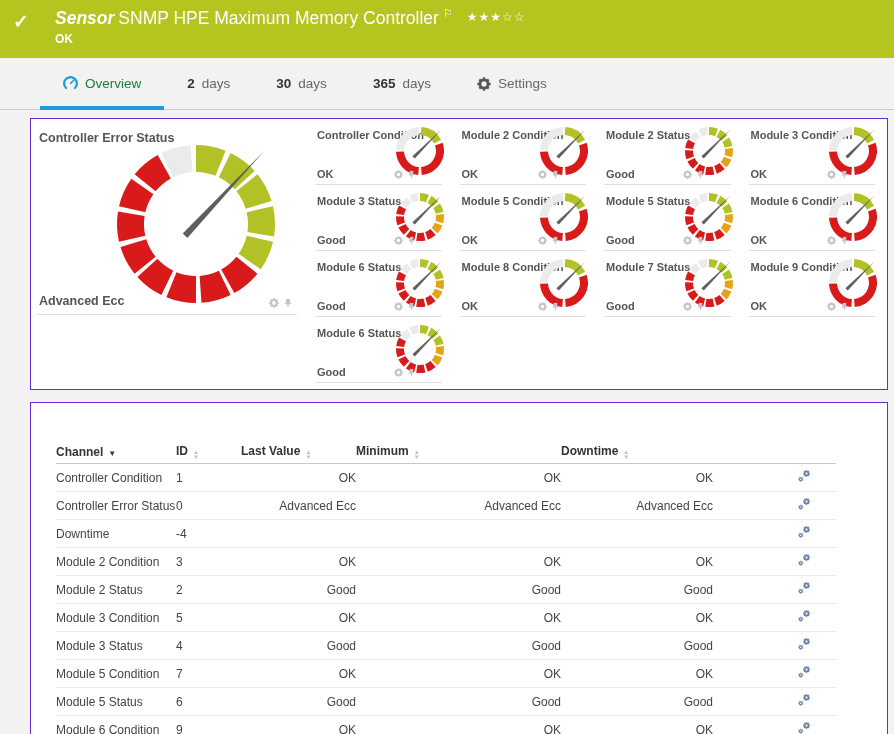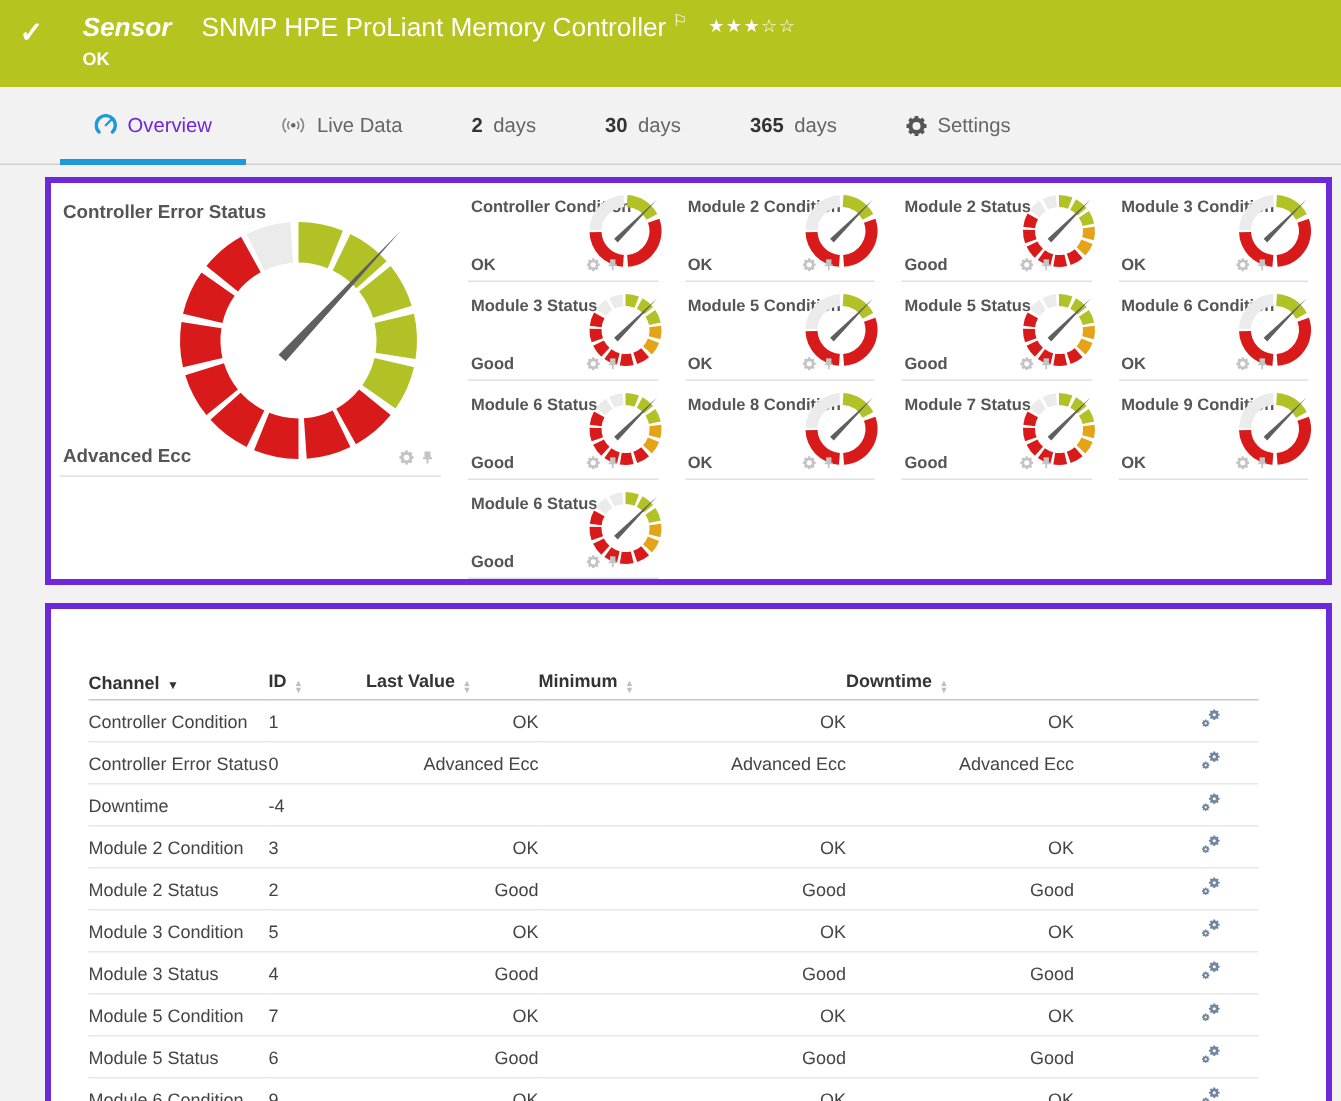--- a/index.html
+++ b/index.html
@@ -5,35 +5,35 @@
   html,body{margin:0;padding:0;}
   body{
     width:894px;height:734px;position:relative;overflow:hidden;
     background:#f2f2f2;font-family:"Liberation Sans", sans-serif;
     -webkit-font-smoothing:antialiased;
   }
   
   .header{position:absolute;left:0;top:0;width:894px;height:58px;background:#b6c41f;color:#fff;}
   .header .check{position:absolute;left:13px;top:10px;font-size:19px;font-weight:bold;}
   .header .line1{position:absolute;left:55px;top:7px;font-size:17.5px;white-space:nowrap;}
-  .header .kind{font-style:italic;font-weight:600;margin-right:20px;}
+  .header .kind{font-style:italic;font-weight:600;margin-right:4px;}
   .header .flag{font-size:11px;vertical-align:super;margin-left:4px;}
   .header .stars{font-size:12px;letter-spacing:1px;margin-left:14px;vertical-align:3px;}
   .header .status{position:absolute;left:55px;top:32px;font-size:12px;font-weight:bold;}
   
   .tabbar{position:absolute;left:0;top:58px;width:894px;height:52px;border-bottom:1px solid #cfcfcf;
     display:flex;align-items:stretch;padding-left:40px;box-sizing:border-box;}
   .tab{position:relative;display:flex;align-items:center;gap:7px;padding:0 23px;cursor:pointer;
     font-size:13.5px;color:#666;white-space:nowrap;}
   .tab .num{font-weight:bold;color:#333;}
-  .tab.active{color:#6d28d9;text-align:center;}
+  .tab.active{color:#15803d;text-align:center;}
   .tab.active::after{content:"";position:absolute;left:0;right:0;bottom:-1px;height:4px;background:#1d9bd8;}
   .tab .ticon{display:inline-flex;align-items:center;}
   
-  .panel{position:absolute;background:#fff;border:4px solid #6d28d9;box-sizing:border-box;}
+  .panel{position:absolute;background:#fff;border:1px solid #6d28d9;box-sizing:border-box;}
   .panel1{left:30px;top:118px;width:858px;height:272px;display:flex;}
   .panel2{left:30px;top:402px;width:858px;height:380px;padding:38px 0 0 25px;}
   
   .bigcell{position:relative;width:280px;height:196px;}
   .bigcell .cell-title{position:absolute;left:8px;top:12px;font-size:12.5px;font-weight:600;color:#555;}
   .bigcell .cell-value{position:absolute;left:8px;bottom:7px;font-size:12.5px;font-weight:600;color:#555;}
   .bigcell .gsvg{position:absolute;left:80px;top:20px;}
   .cell-line{position:absolute;left:6px;right:12px;bottom:0;border-bottom:1px solid #e0e0e0;}
   .cell-icons{position:absolute;right:16px;bottom:3px;display:flex;gap:4px;align-items:center;}
   .smallgrid{width:578px;display:grid;grid-template-columns:repeat(4,144.5px);grid-auto-rows:66px;}
@@ -52,44 +52,34 @@
   .sort-desc{font-size:8px;color:#333;margin-left:5px;}
   .editcell{padding-left:84px !important;}
   .edit-ic{display:inline-block;cursor:pointer;line-height:0;}
 </style>
 </head>
 <body>
 
 <div class="header">
   <span class="check">✓</span>
   <div class="line1">
-    <span class="kind">Sensor</span><span>SNMP HPE ProLiant Memory Controller</span><span class="flag">⚐</span><span class="stars" id="stars">★★★☆☆</span>
+    <span class="kind">Sensor</span><span>SNMP HPE Maximum Memory Controller</span><span class="flag">⚐</span><span class="stars" id="stars">★★★☆☆</span>
   </div>
   <div class="status">OK</div>
 </div>
 
 <div class="tabbar" id="tabbar">
     <div class="tab active">
       <span class="ticon">
         <svg width="15" height="15" viewBox="0 0 16 16">
       <path d="M3.2 12.8 A6.8 6.8 0 1 1 12.8 12.8" fill="none" stroke="#1d9bd8" stroke-width="2.4" stroke-linecap="round"></path>
       <path d="M8 8 L12 4" stroke="#1d9bd8" stroke-width="1.6" stroke-linecap="round"></path>
         </svg>
       </span>
       <span class="lbl">Overview</span>
-    </div>
-    <div class="tab">
-      <span class="ticon">
-        <svg width="17" height="13" viewBox="0 0 18 14">
-      <circle cx="9" cy="7" r="1.6" fill="#666"></circle>
-      <path d="M6.2 4.2 A4 4 0 0 0 6.2 9.8 M3.8 2 A7 7 0 0 0 3.8 12" fill="none" stroke="#888" stroke-width="1.2"></path>
-      <path d="M11.8 4.2 A4 4 0 0 1 11.8 9.8 M14.2 2 A7 7 0 0 1 14.2 12" fill="none" stroke="#888" stroke-width="1.2"></path>
-        </svg>
-      </span>
-      <span class="lbl">Live Data</span>
     </div>
     <div class="tab">
       <span class="num">2</span>
       <span class="lbl">days</span>
     </div>
     <div class="tab">
       <span class="num">30</span>
       <span class="lbl">days</span>
     </div>
     <div class="tab">

